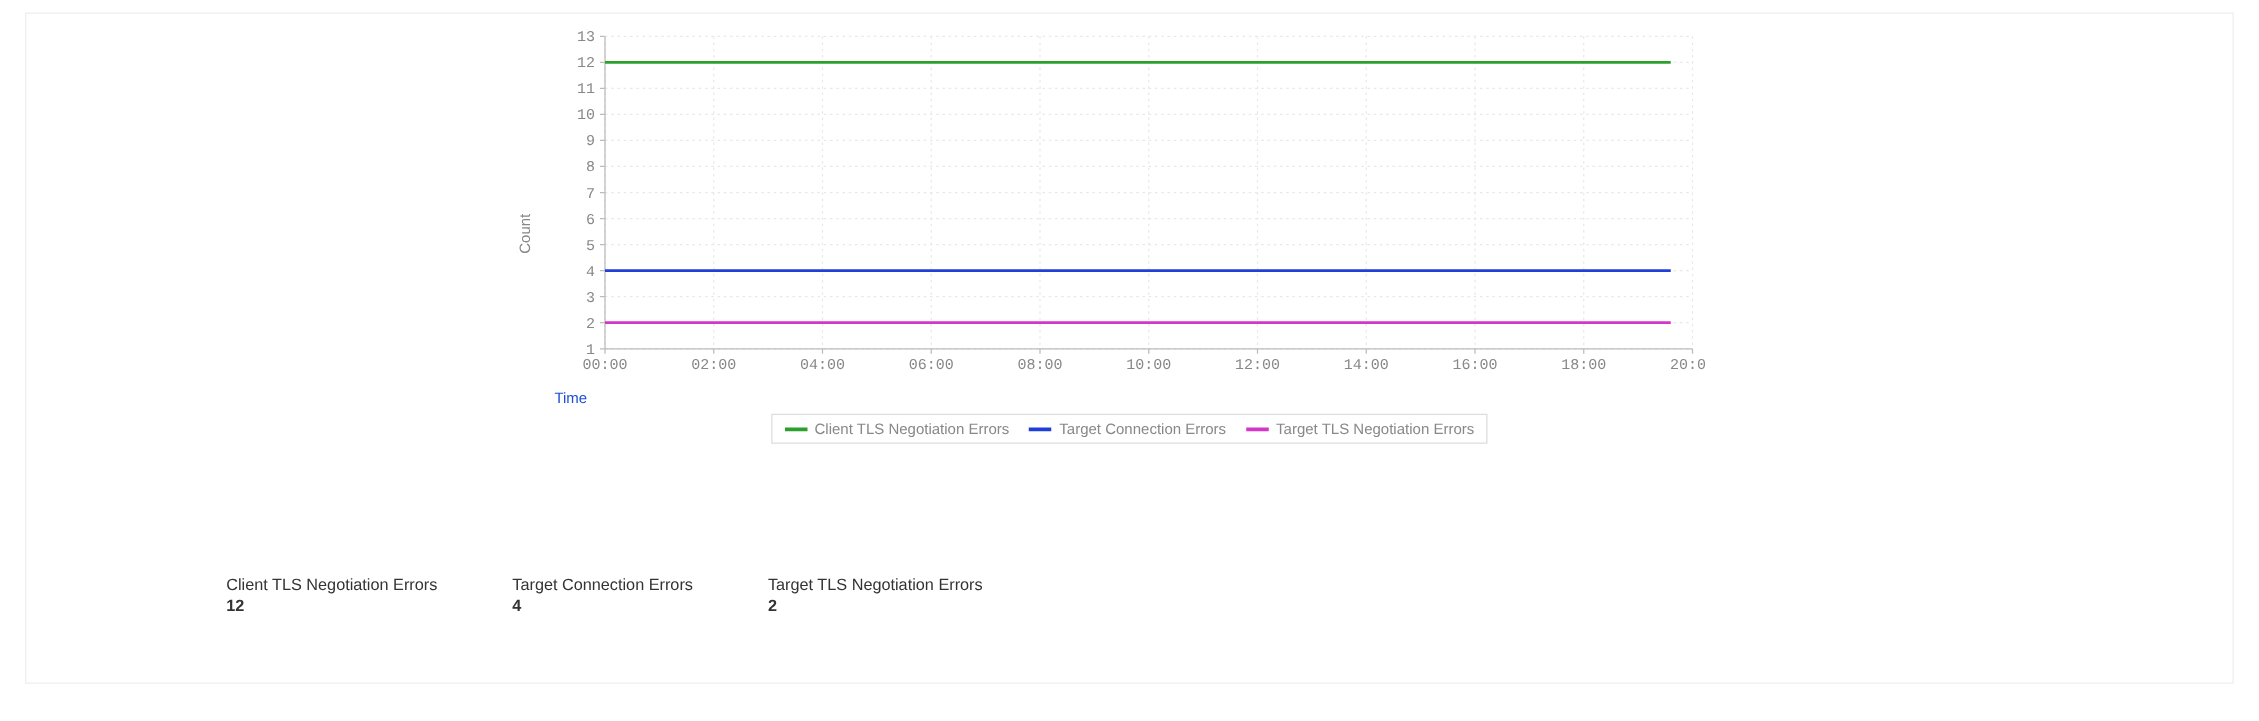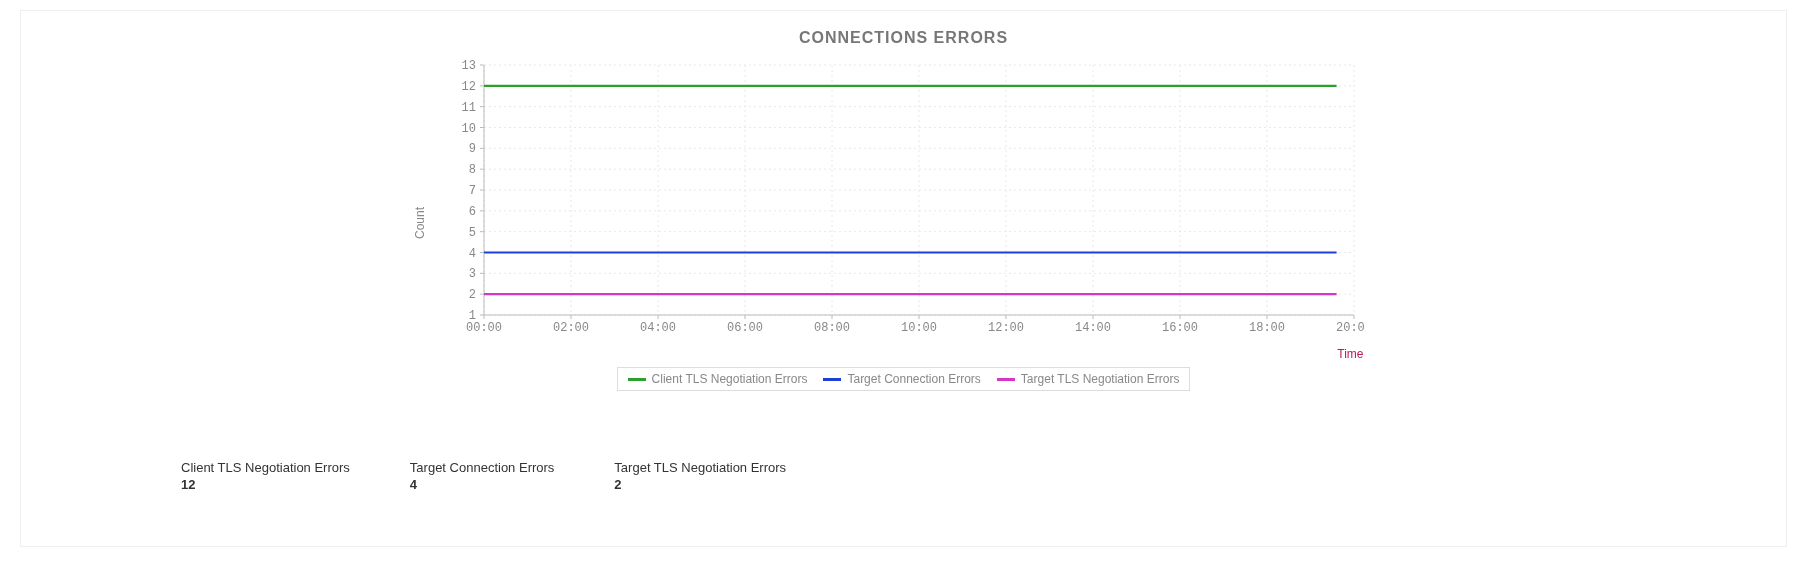--- a/index.html
+++ b/index.html
@@ -2,37 +2,36 @@
 <html><head>
 <meta charset="utf-8">
 <style>
   html,body{margin:0;padding:0;background:#fff;font-family:Arial,Helvetica,sans-serif;color:#333;}
   .page{width:1807px;height:577px;position:relative;box-sizing:border-box;}
   .panel{position:absolute;left:20px;top:10px;right:20px;bottom:30px;border:1px solid #eee;background:#fff;}
   .chart-title{text-align:center;font-size:16px;font-weight:bold;color:#777;letter-spacing:1px;margin-top:18px;}
   .chart-wrap{position:relative;margin:0 auto;margin-top:8px;}
   .ylabel{position:absolute;left:-24px;top:50%;transform:translate(-50%,-50%) rotate(-90deg);font-size:12px;color:#888;}
   svg{display:block;}
-  .xlabel{text-align:right;font-size:12px;color:#be185d;margin-top:2px;}
+  .xlabel{text-align:left;font-size:12px;color:#1d4ed8;margin-top:2px;}
   .legend{margin:6px auto 0 auto;border:1px solid #ddd;background:#fff;padding:4px 10px;font-size:12px;color:#888;display:flex;gap:16px;align-items:center;width:max-content;}
   .legend-item{display:flex;align-items:center;gap:6px;}
   .legend-swatch{width:18px;height:0;border-top:3px solid;}
   .stats{position:absolute;left:160px;bottom:54px;display:flex;gap:60px;font-size:13px;color:#333;}
   .stat-label{color:#333;}
   .stat-value{font-weight:bold;margin-top:2px;}
   .tick-text{font-family:"Courier New",monospace;font-size:12px;fill:#888;}
   .axis-line{stroke:#bbb;stroke-width:1;}
   .grid-line{stroke:#e8e8e8;stroke-width:1;stroke-dasharray:2 3;}
 </style>
 </head>
 <body>
 
 <div class="page">
   <div class="panel">
-    <div class="chart-title">CONNECTIONS ERRORS</div>
 
     <div class="chart-wrap" id="chart-wrap" style="width: 920px;">
       <div class="ylabel">Count</div>
       <svg id="chart-svg" width="920" height="290">
           <line x1="40" y1="260" x2="910" y2="260" class="grid-line"></line>
           <line x1="36" y1="260" x2="40" y2="260" class="axis-line"></line>
           <text x="32" y="264" text-anchor="end" class="tick-text">1</text>
           <line x1="40" y1="239.16666666666666" x2="910" y2="239.16666666666666" class="grid-line"></line>
           <line x1="36" y1="239.16666666666666" x2="40" y2="239.16666666666666" class="axis-line"></line>
           <text x="32" y="243.16666666666666" text-anchor="end" class="tick-text">2</text>

